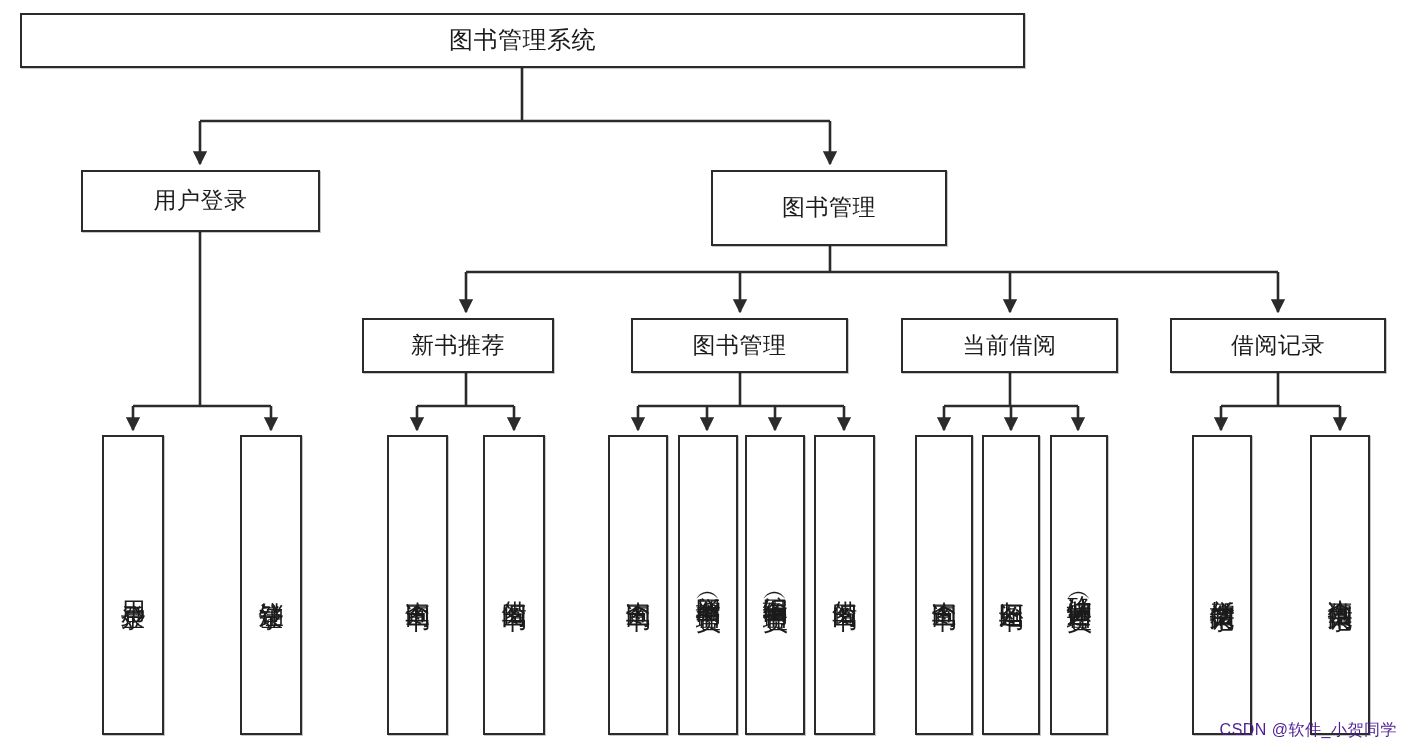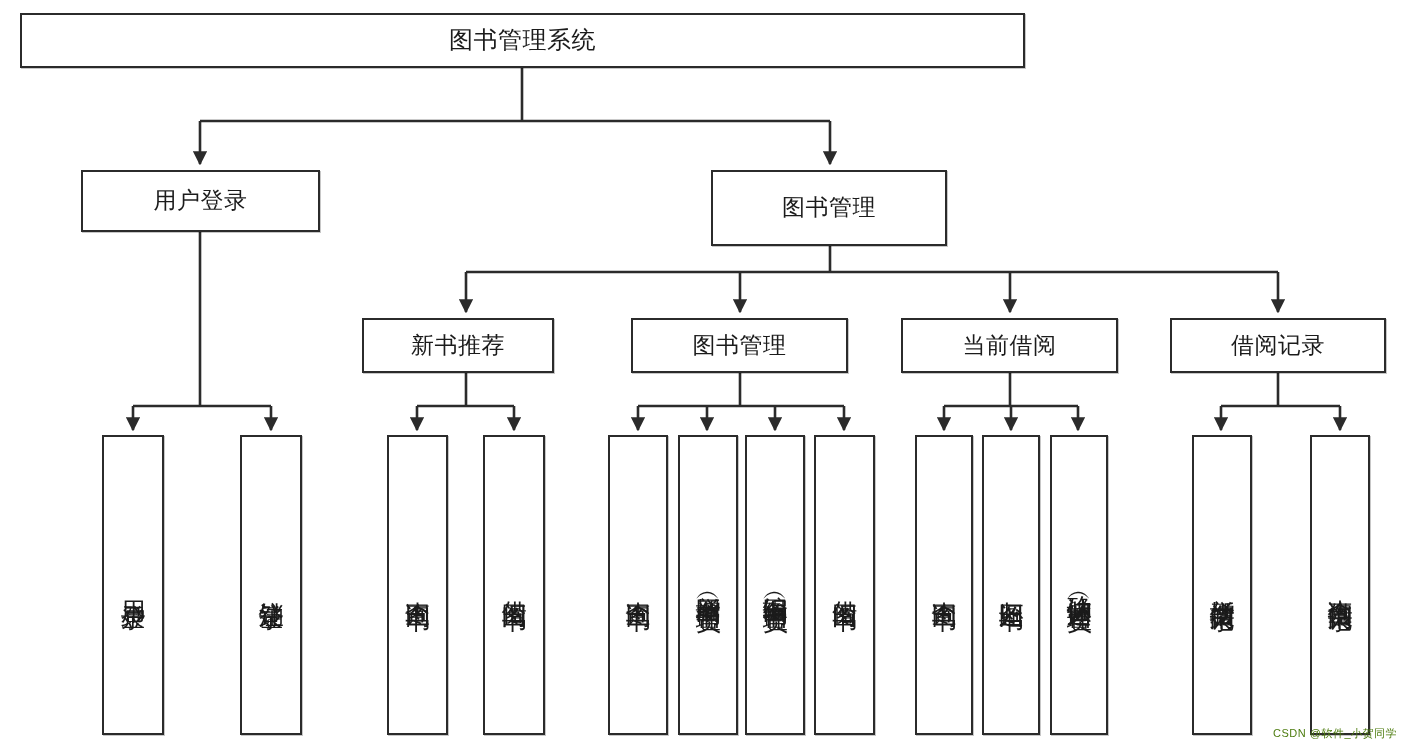--- a/index.html
+++ b/index.html
@@ -62,22 +62,22 @@
     text-orientation: upright;
     font-size: 25px;
     line-height: 1.1;
     letter-spacing: 2px;
     max-height: 100%;
   }
   #watermark {
     position: absolute;
     right: 8px;
     bottom: 6px;
-    font-size: 11px;
-    color: #4d7c0f;
+    font-size: 16px;
+    color: #4c1d95;
     letter-spacing: 0.5px;
     white-space: nowrap;
     user-select: none;
     margin-left: 40px;
   }
 </style>
 </head>
 <body>
 
 <div id="diagram-canvas">

